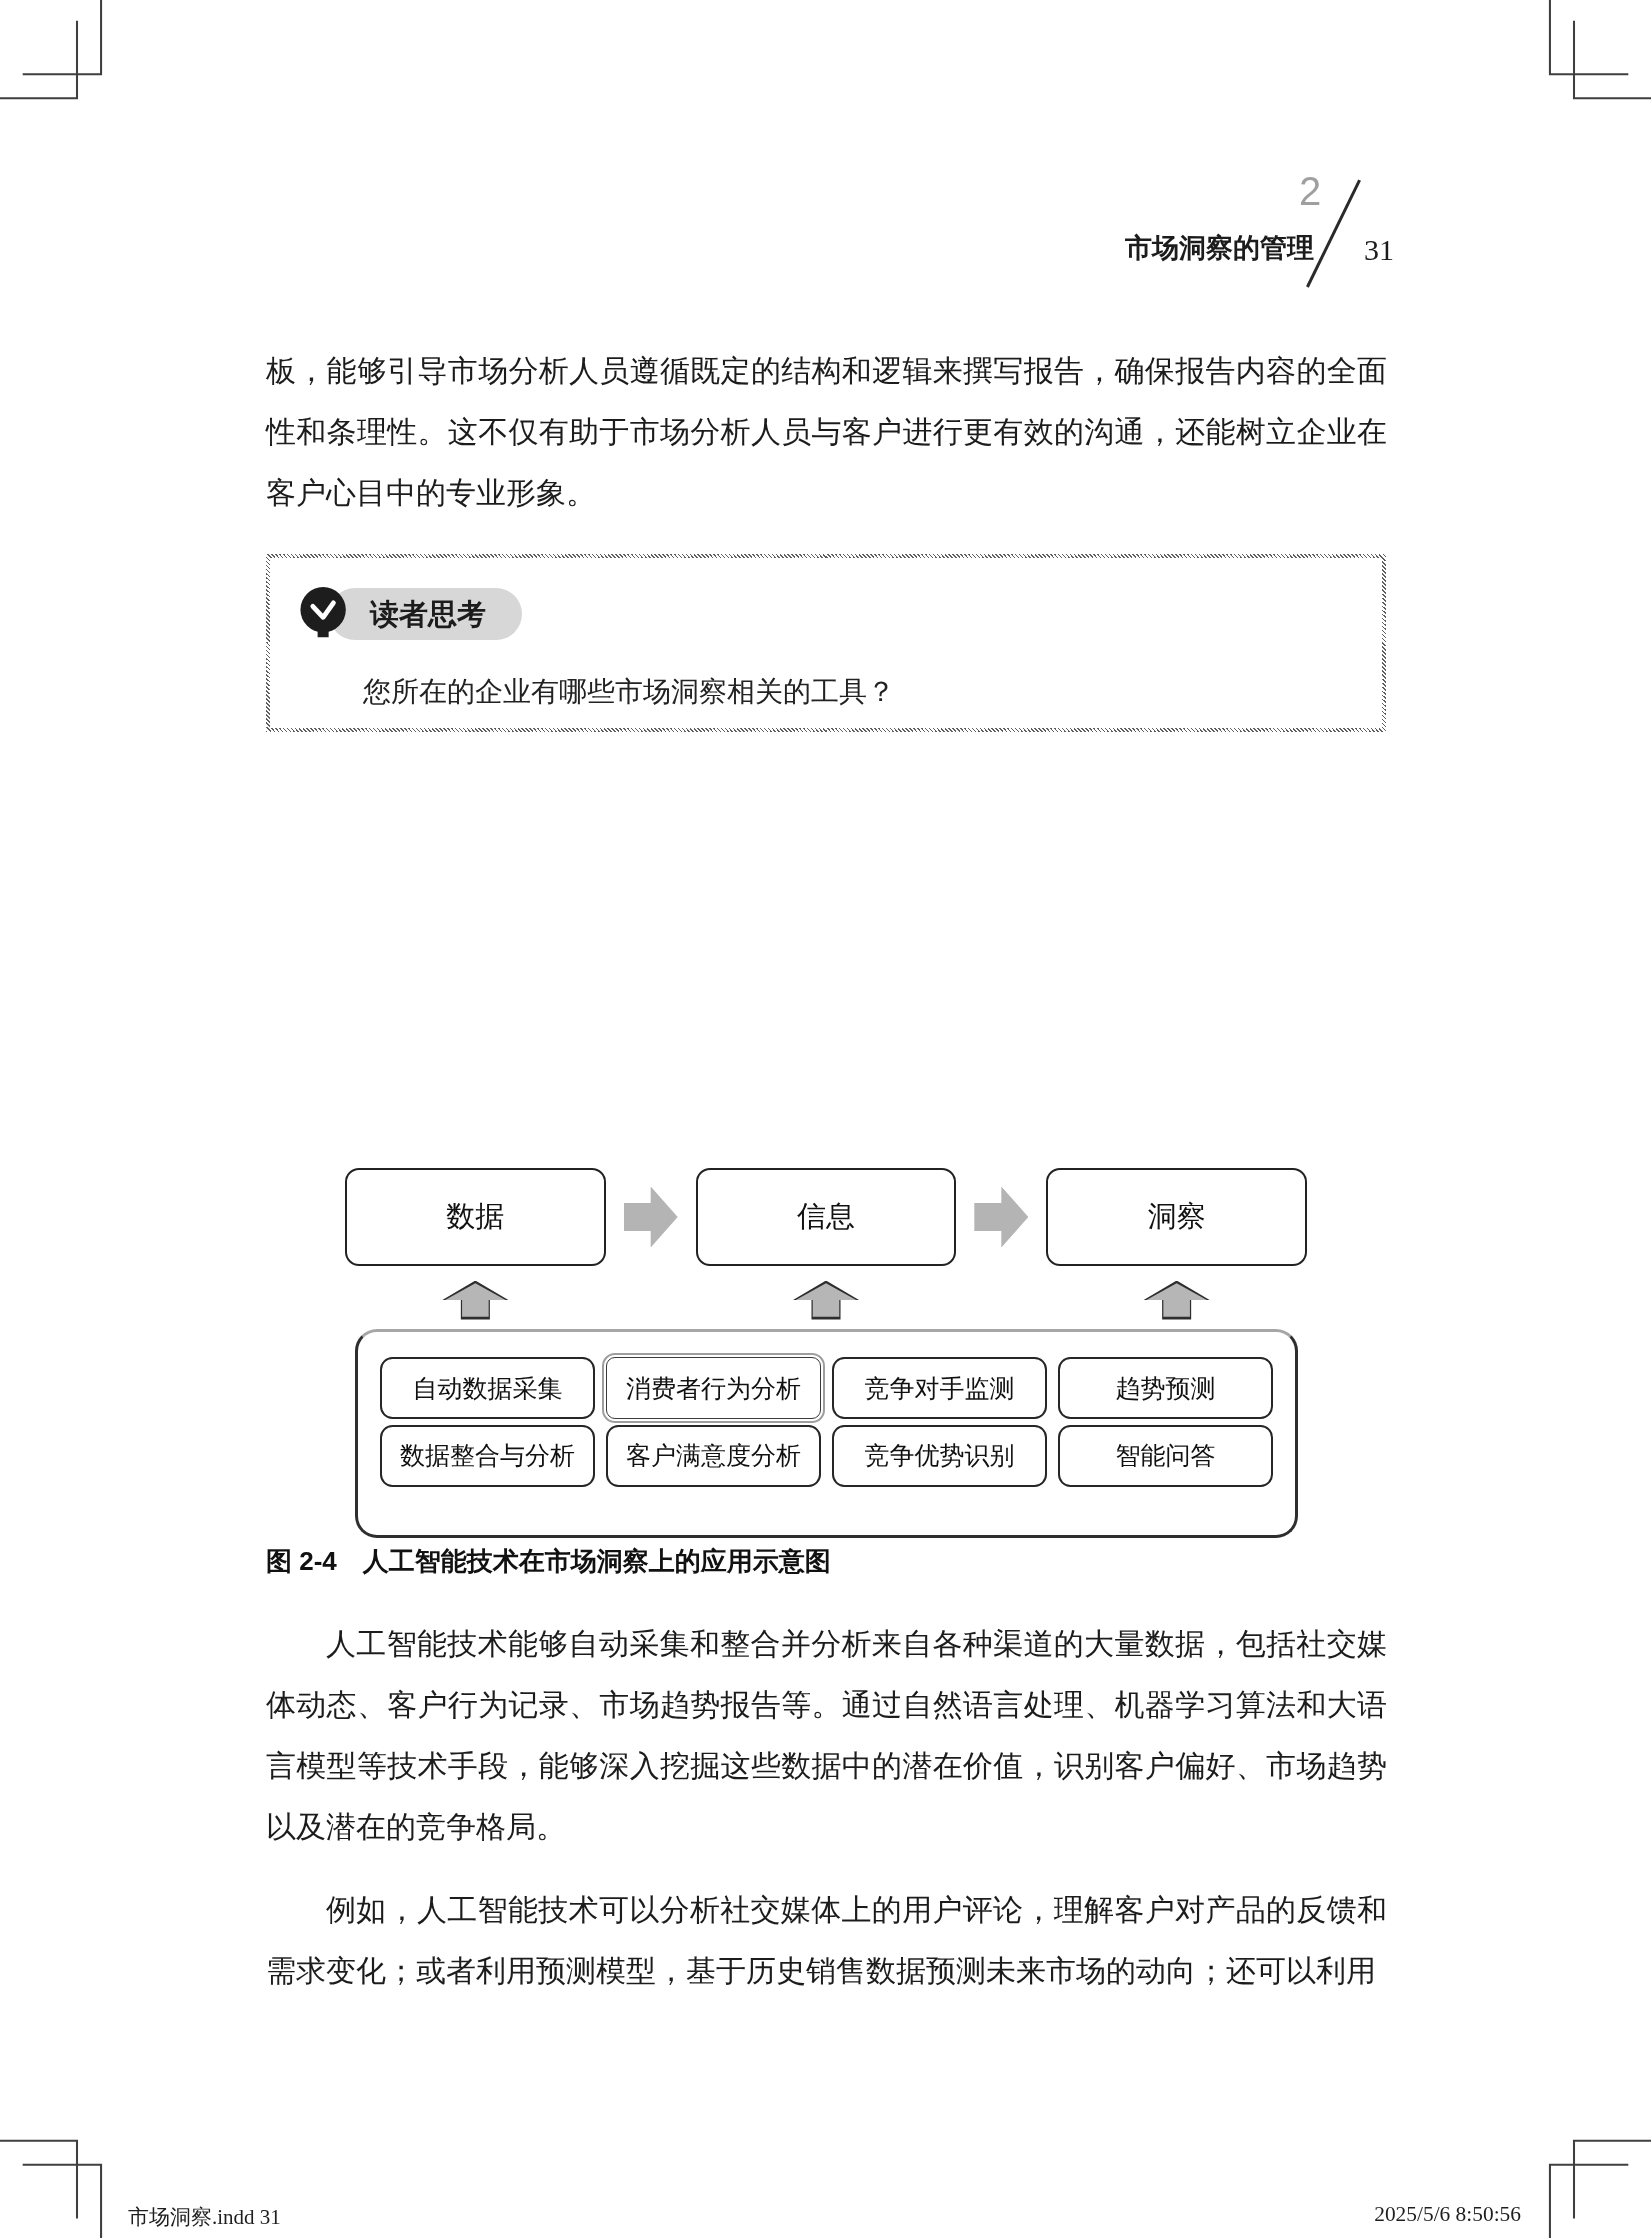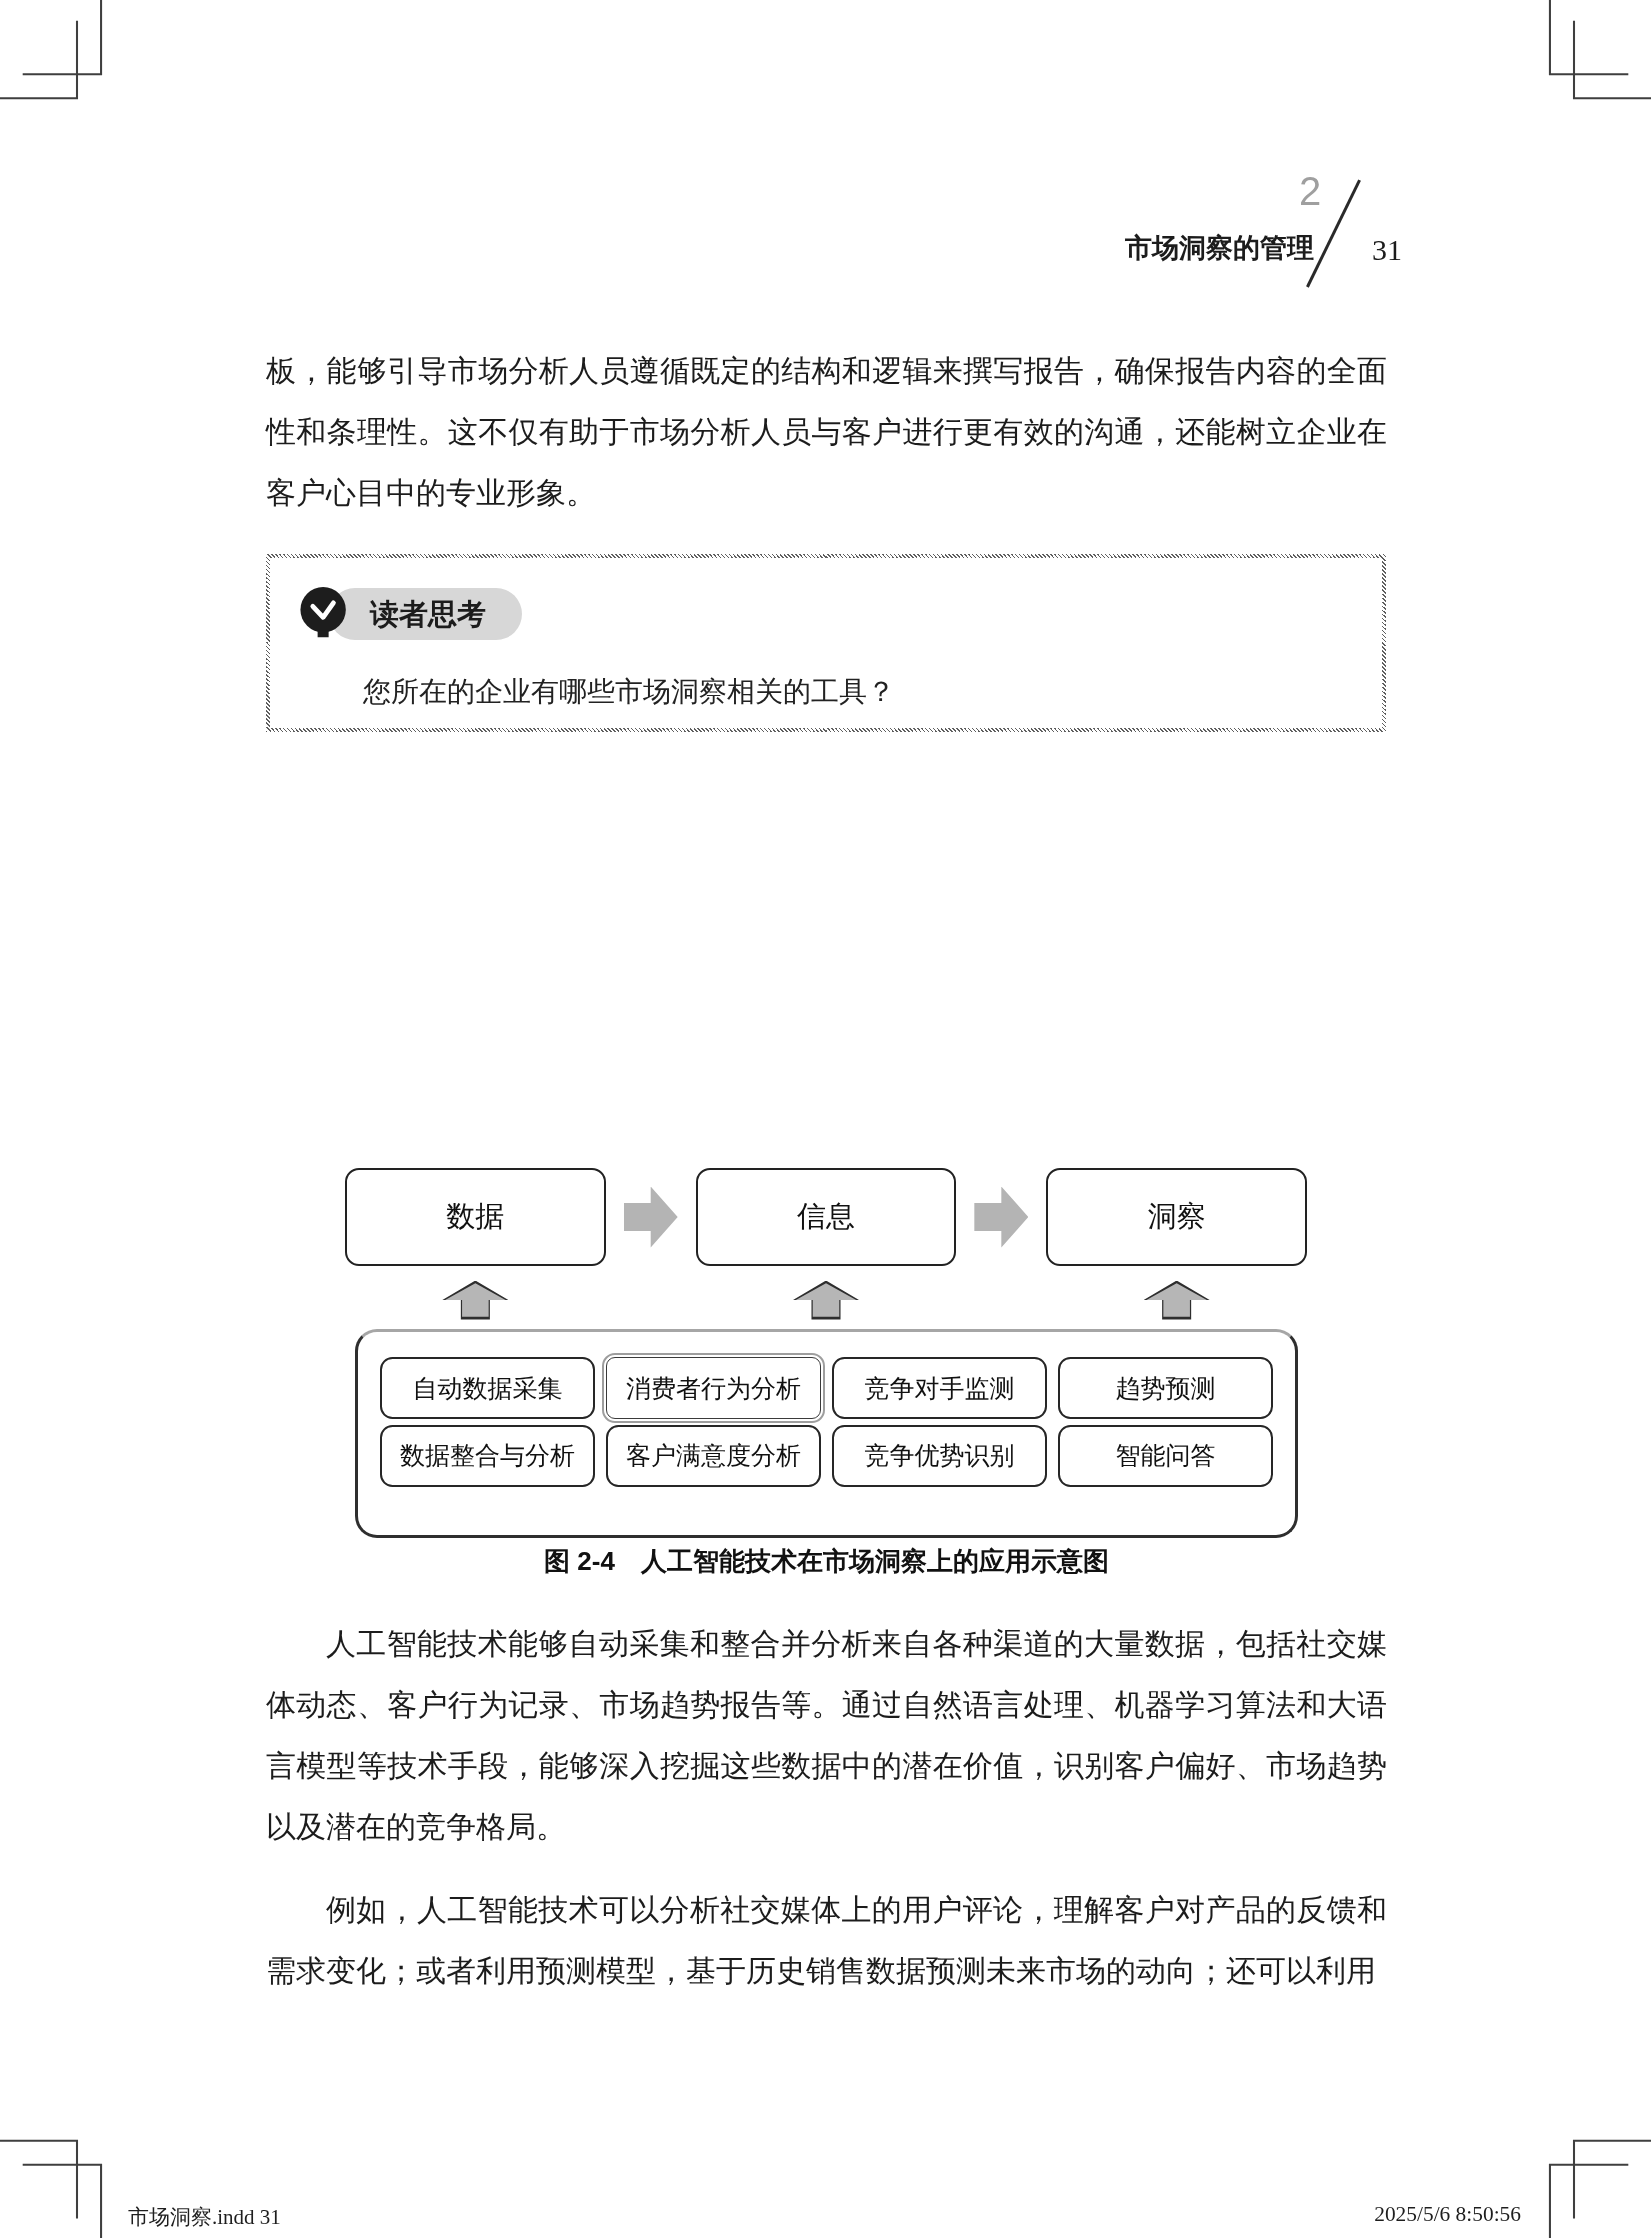--- a/index.html
+++ b/index.html
@@ -14,21 +14,21 @@
   .crop.bl{bottom:0;left:0;transform:scaleY(-1);}
   .crop.br{bottom:0;right:0;transform:scale(-1,-1);}
 
   
   .chapter-num{position:absolute;top:171px;left:1299px;font-family:"Liberation Sans",sans-serif;
                font-size:40px;color:#9f9f9f;line-height:1;}
   .header-slash{position:absolute;left:1332px;top:174px;width:2.8px;height:119px;background:#2a2a2a;
                 transform:rotate(26deg);}
   .header-title{position:absolute;top:232px;left:1103px;width:211px;text-align:right;
                 font-family:"Liberation Sans",sans-serif;font-weight:bold;font-size:27px;line-height:1.2;}
-  .page-num{position:absolute;top:235px;left:1364px;font-size:30px;line-height:1;margin-left:8px;}
+  .page-num{position:absolute;top:235px;left:1364px;font-size:30px;line-height:1;}
 
   
   .para{position:absolute;left:266px;width:1121px;font-size:30px;line-height:61px;
         text-align:justify;letter-spacing:0;}
   .para.indent{text-indent:2em;}
   .p1{top:340px;}
   .p2{top:812px;}
   .p3{top:1613px;}
   .p4{top:1879px;}
 
@@ -63,21 +63,21 @@
            clip-path:polygon(50% 0,100% 50%,72% 50%,72% 100%,28% 100%,28% 50%,0 50%);}
 
   .tool-container{position:absolute;left:355px;top:1329px;width:943px;height:209px;box-sizing:border-box;
                   border:3.5px solid #2e2e2e;border-top-color:#a6a6a6;border-radius:22px;background:#fff;}
   .tool-grid{display:grid;grid-template-columns:repeat(4,1fr);gap:5.5px 11px;padding:25px 22px 18px;}
   .tool{height:62px;box-sizing:border-box;border:2.8px solid #262626;border-radius:12.4px;background:#fff;
         display:flex;align-items:center;justify-content:center;
         font-family:"Liberation Sans",sans-serif;font-size:25px;color:#111;white-space:nowrap;}
   .tool:nth-child(2){border-width:1.4px;border-color:#3a3a3a;outline:2.8px solid #9e9e9e;outline-offset:2.1px;border-radius:9px;}
 
-  .fig-caption{position:absolute;left:266px;top:1544px;width:1121px;text-align:center;
+  .fig-caption{position:absolute;left:266px;top:1544px;width:1121px;
                font-family:"Liberation Sans",sans-serif;font-weight:bold;font-size:26px;color:#111;}
 
   
   .footer-file{position:absolute;left:128px;top:2203px;font-size:21px;color:#1e1e1e;}
   .footer-time{position:absolute;right:130px;top:2202px;font-size:21.4px;color:#1e1e1e;}
 </style>
 </head>
 <body>
 
 <div class="page">

